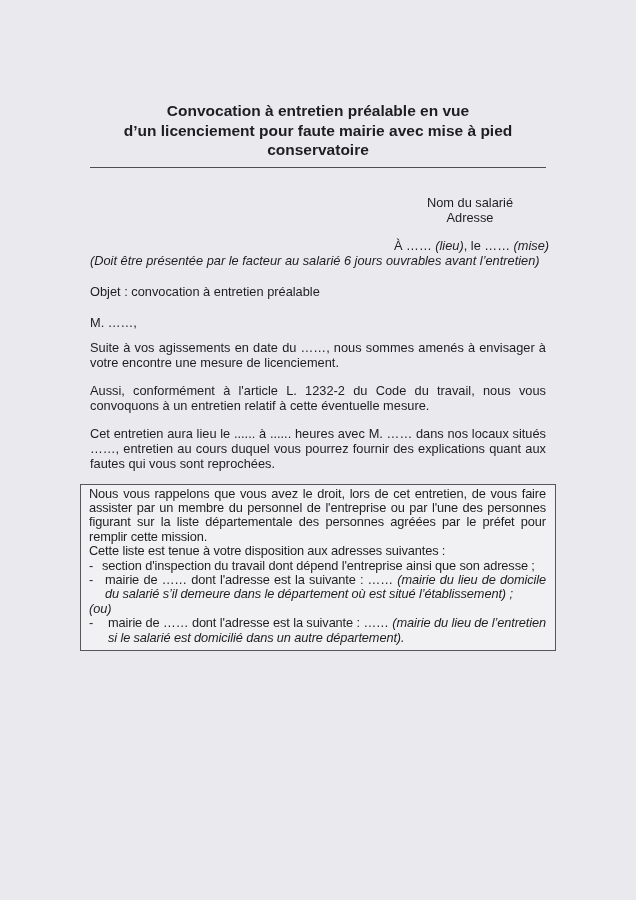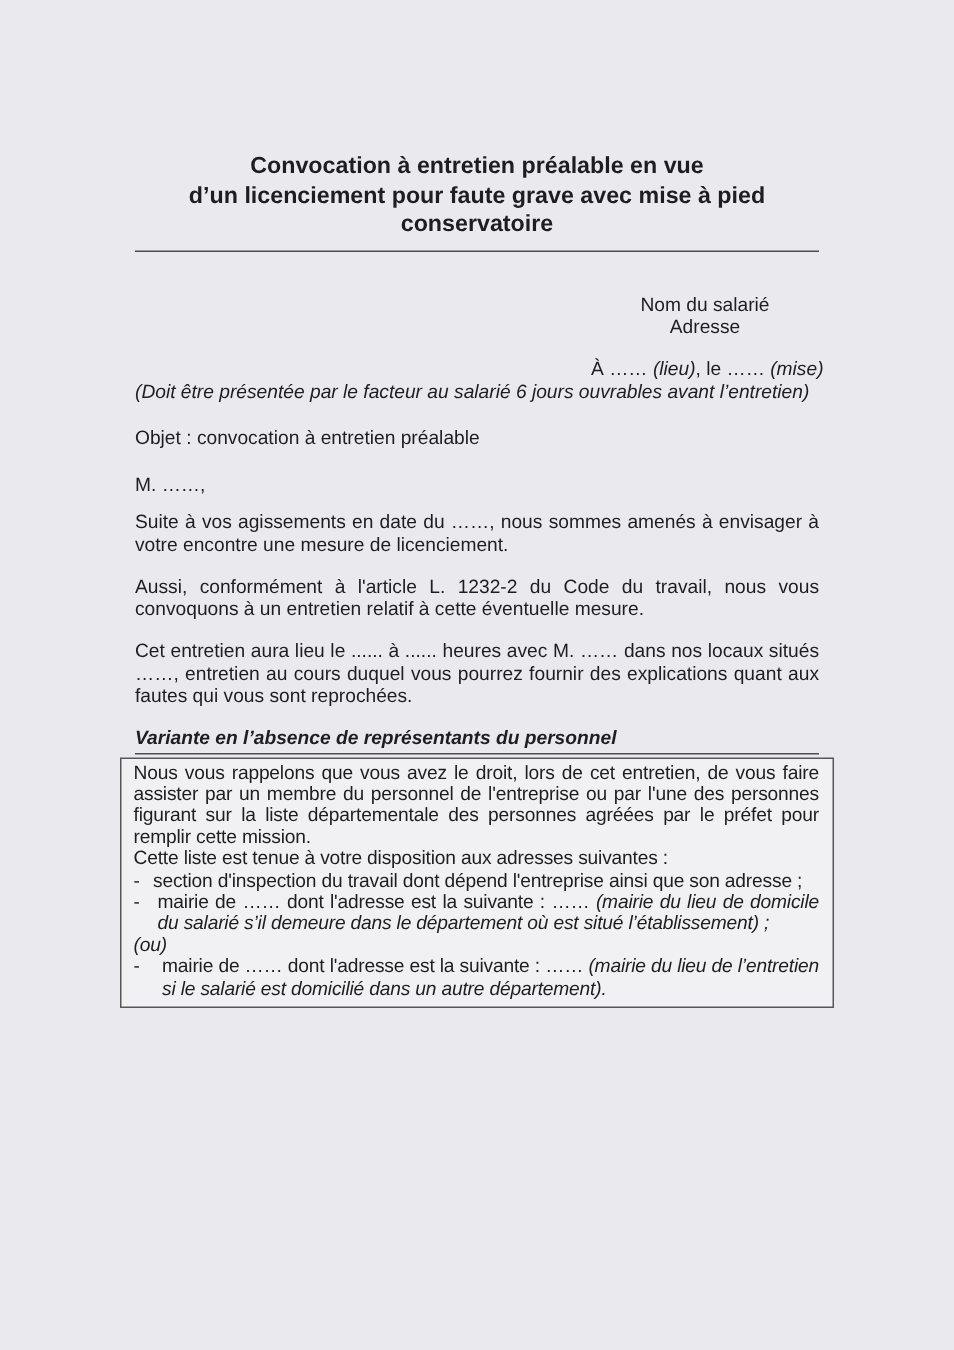--- a/index.html
+++ b/index.html
@@ -70,41 +70,40 @@
   .li .t{flex:1;text-align:justify;}
   .or-line{font-style:italic;}
 </style>
 </head>
 <body>
 
 <div class="page">
 
   <div class="title">
     <div>Convocation à entretien préalable en vue</div>
-    <div>d’un licenciement pour faute grave avec mise à pied</div>
+    <div>d’un licenciement pour faute mairie avec mise à pied</div>
     <div>conservatoire</div>
   </div>
 
   <hr class="rule">
 
 
   <div class="recipient">
     <div>Nom du salarié</div>
     <div>Adresse</div>
     <div class="dateline"><span>À …… </span><span class="i">(lieu)</span><span>, le …… </span><span class="i">(mise)</span></div>
   </div>
 
   <p class="note">(Doit être présentée par le facteur au salarié 6 jours ouvrables avant l’entretien)</p>
   <p class="subject">Objet : convocation à entretien préalable</p>
   <p class="salutation">M. ……,</p>
   <p>Suite à vos agissements en date du ……, nous sommes amenés à envisager à votre encontre une mesure de licenciement.</p>
   <p>Aussi, conformément à l'article L. 1232-2 du Code du travail, nous vous convoquons à un entretien relatif à cette éventuelle mesure.</p>
   <p>Cet entretien aura lieu le ...... à ...... heures avec M. …… dans nos locaux situés ……, entretien au cours duquel vous pourrez fournir des explications quant aux fautes qui vous sont reprochées.</p>
 
-  <div class="variant-heading">Variante en l’absence de représentants du personnel</div>
 
   <div class="variant-box">
     <p>Nous vous rappelons que vous avez le droit, lors de cet entretien, de vous faire assister par un membre du personnel de l'entreprise ou par l'une des personnes figurant sur la liste départementale des personnes agréées par le préfet pour remplir cette mission.</p>
     <div class="list-intro">Cette liste est tenue à votre disposition aux adresses suivantes :</div>
 
     <div class="li">
       <span class="marker">-</span>
       <div class="t"><span>section d'inspection du travail dont dépend l'entreprise ainsi que son adresse ;</span></div>
     </div>
 

